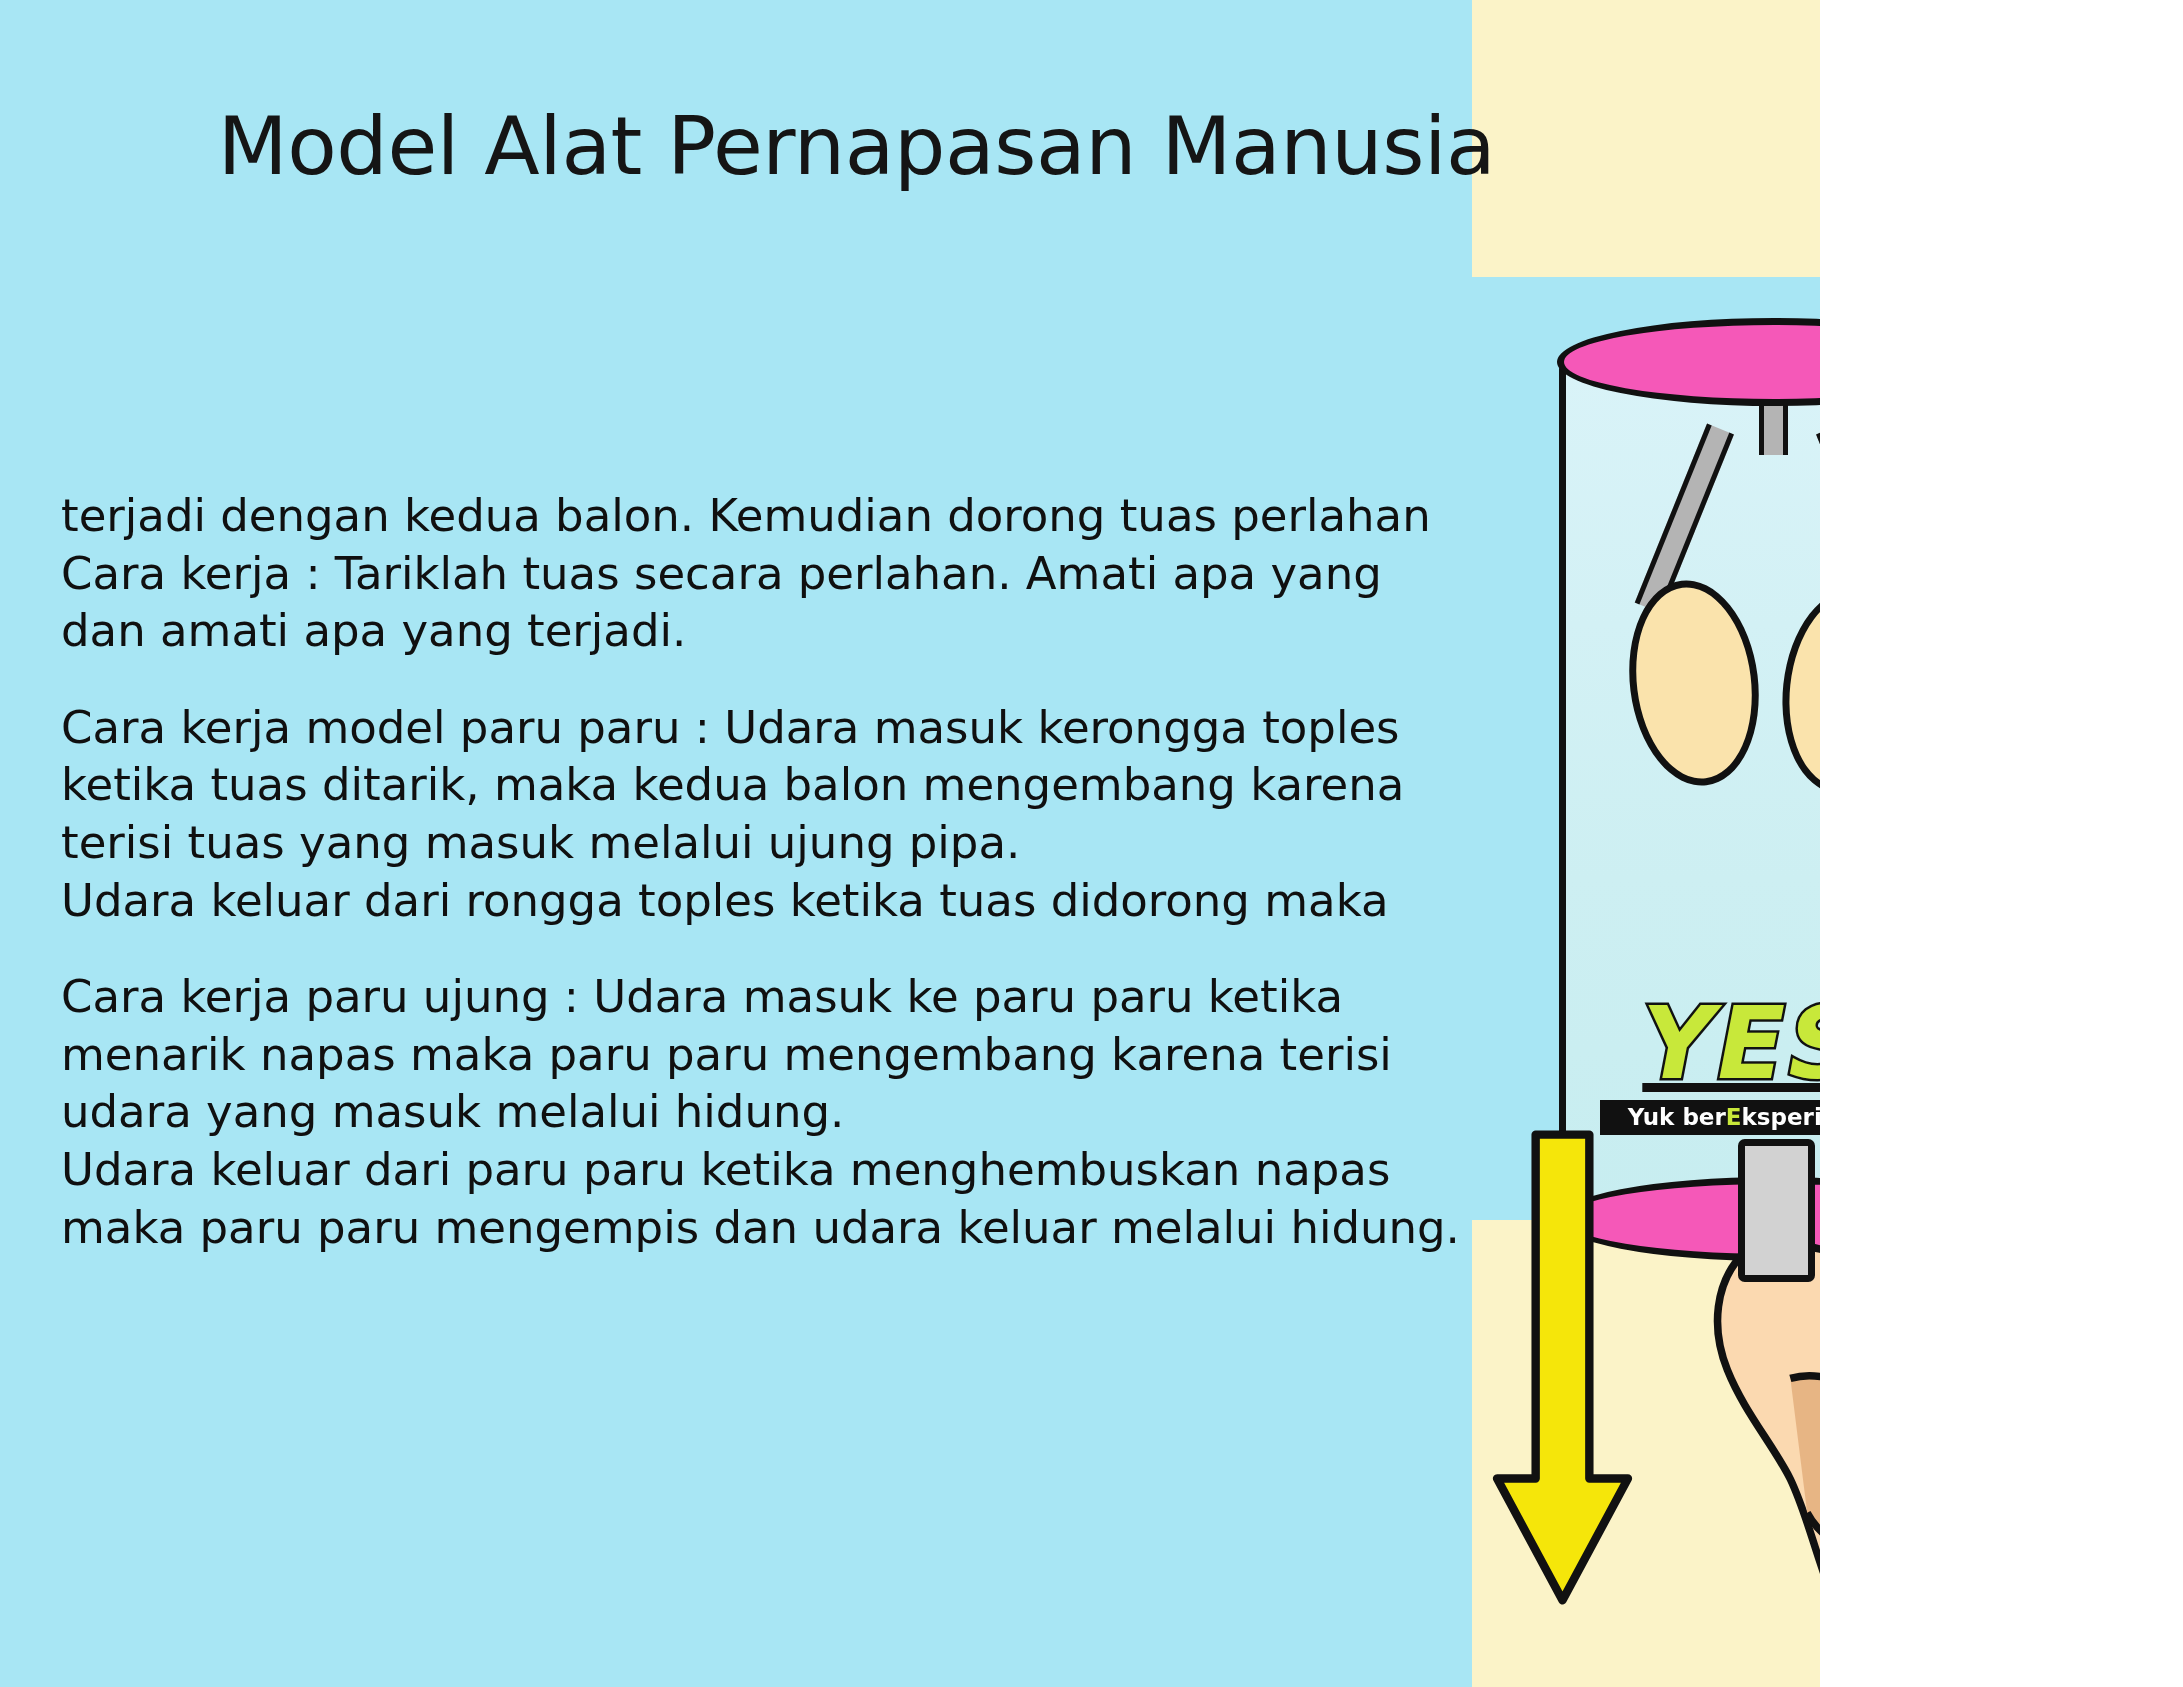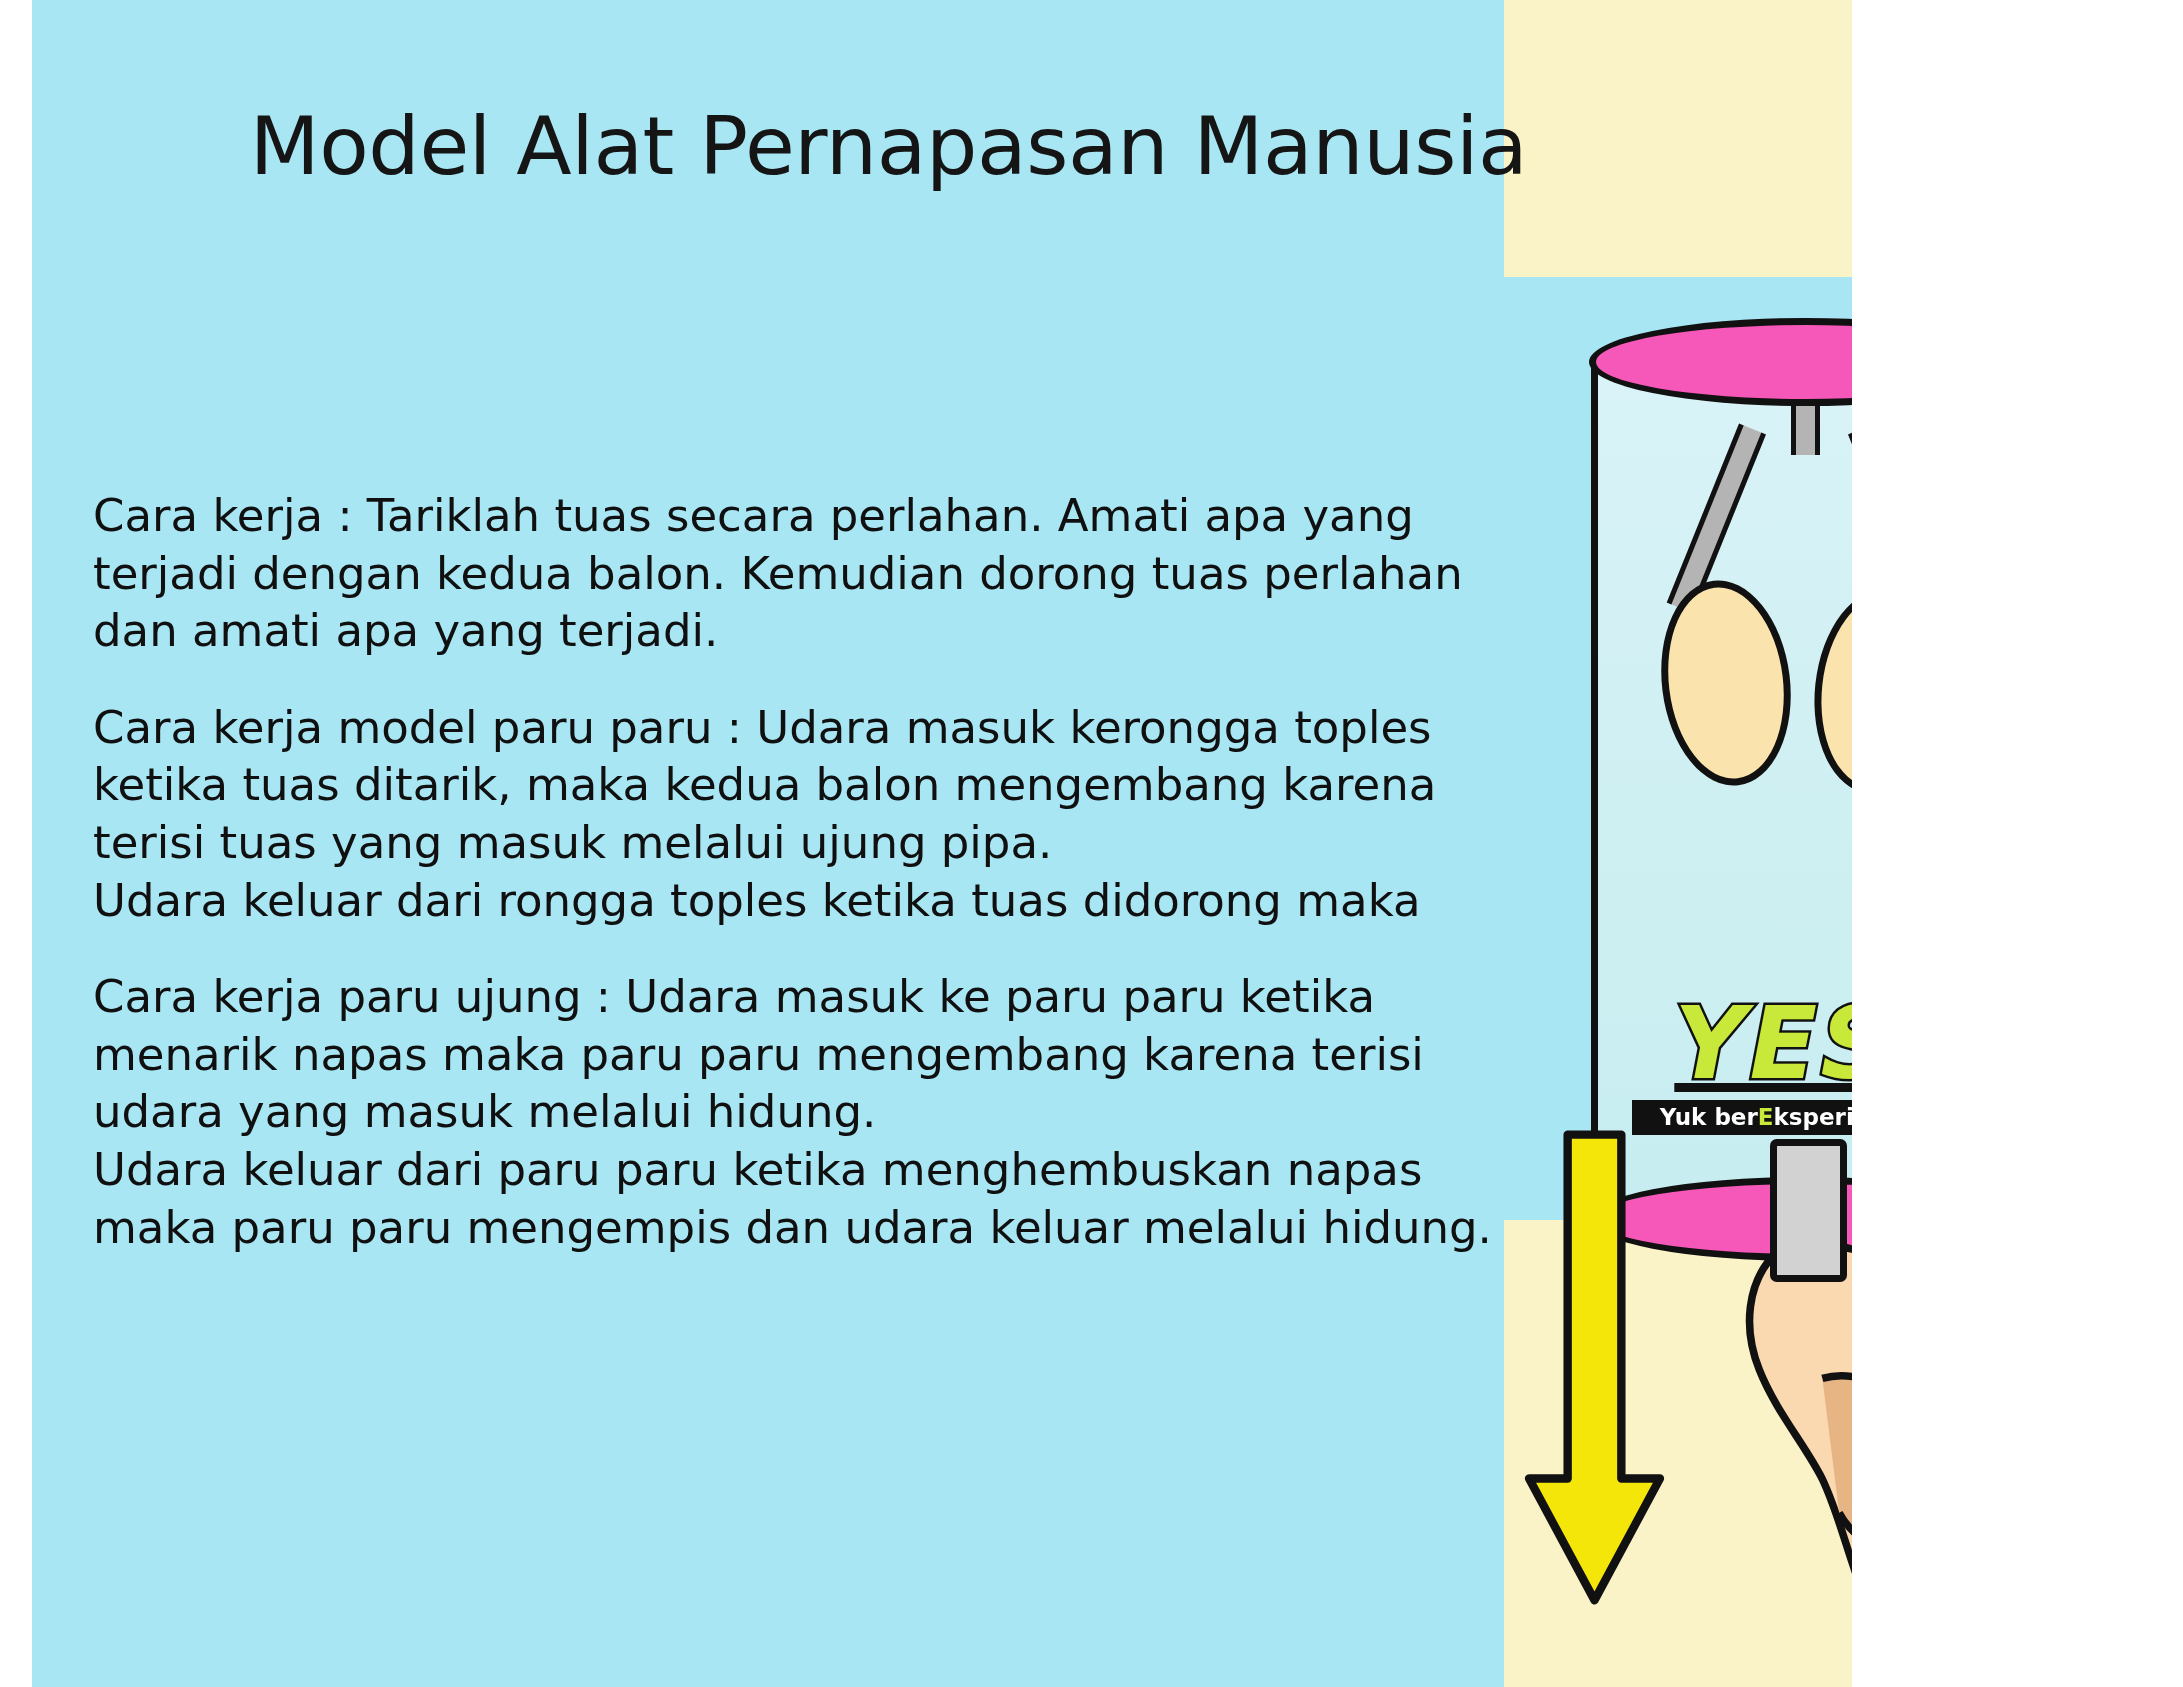--- a/index.html
+++ b/index.html
@@ -9,21 +9,20 @@
   }
   body {
     font-family: "DejaVu Sans", sans-serif;
   }
   #slide {
     position: relative;
     width: 1820px;
     height: 1687px;
     overflow: hidden;
     background: #a9e7f5;
-    margin-left: 32px;
   }
   
   .bg-cyan {
     position: absolute;
     left: 0; top: 0;
     width: 2183px; height: 1687px;
     background: #a8e6f4;
   }
   .bg-cream-top {
     position: absolute;
@@ -218,22 +217,22 @@
   <div class="bg-cream-top"></div>
   <div class="bg-cream-bottom"></div>
 
   <div class="title">
     <span class="title-inner">Model Alat Pernapasan Manusia</span>
   </div>
 
   <div class="body-text">
 
     <p class="para">
+      <span class="ln">terjadi dengan kedua balon. Kemudian dorong tuas perlahan</span>
       <span class="ln">Cara kerja : Tariklah tuas secara perlahan. Amati apa yang</span>
-      <span class="ln">terjadi dengan kedua balon. Kemudian dorong tuas perlahan</span>
       <span class="ln">dan amati apa yang terjadi.</span>
     </p>
 
     <p class="para">
       <span class="ln">Cara kerja model paru paru : Udara masuk kerongga toples</span>
       <span class="ln">ketika tuas ditarik, maka kedua balon mengembang karena</span>
       <span class="ln">terisi tuas yang masuk melalui ujung pipa.</span>
       <span class="ln">Udara keluar dari rongga toples ketika tuas didorong maka</span>
     </p>
 

